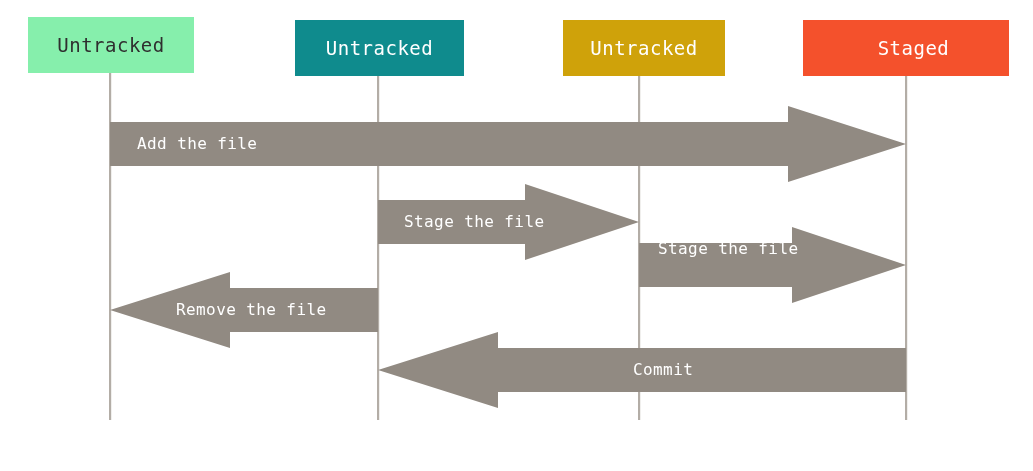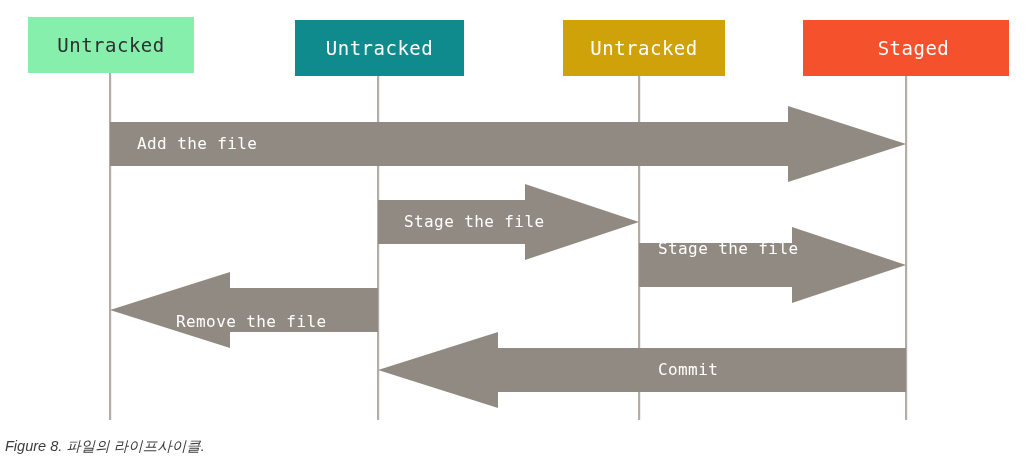--- a/index.html
+++ b/index.html
@@ -82,21 +82,18 @@
       </div>
       <div class="state-box" style="left: 803px; top: 20px; width: 206px; height: 56px; background: rgb(244, 81, 44); color: rgb(255, 255, 255); padding-left: 15px;">
         <span>Staged</span>
       </div>
     </div>
 
   <div id="arrow-labels">
       <div class="arrow-label" style="left: 137px; top: 136px;">Add the file</div>
       <div class="arrow-label" style="left: 404px; top: 214px;">Stage the file</div>
       <div class="arrow-label" style="left: 658px; top: 241px;">Stage the file</div>
-      <div class="arrow-label" style="left: 176px; top: 302px; margin-top: 12px;">Remove the file</div>
-      <div class="arrow-label" style="left: 658px; top: 362px;">Commit</div>
+      <div class="arrow-label" style="left: 176px; top: 302px;">Remove the file</div>
+      <div class="arrow-label" style="left: 633px; top: 362px;">Commit</div>
     </div>
 
-  <div id="caption">
-    <span class="cap-num">Figure 8.</span><span>파일의 라이프사이클.</span>
-  </div>
 
 </div>
 
 </body></html>

